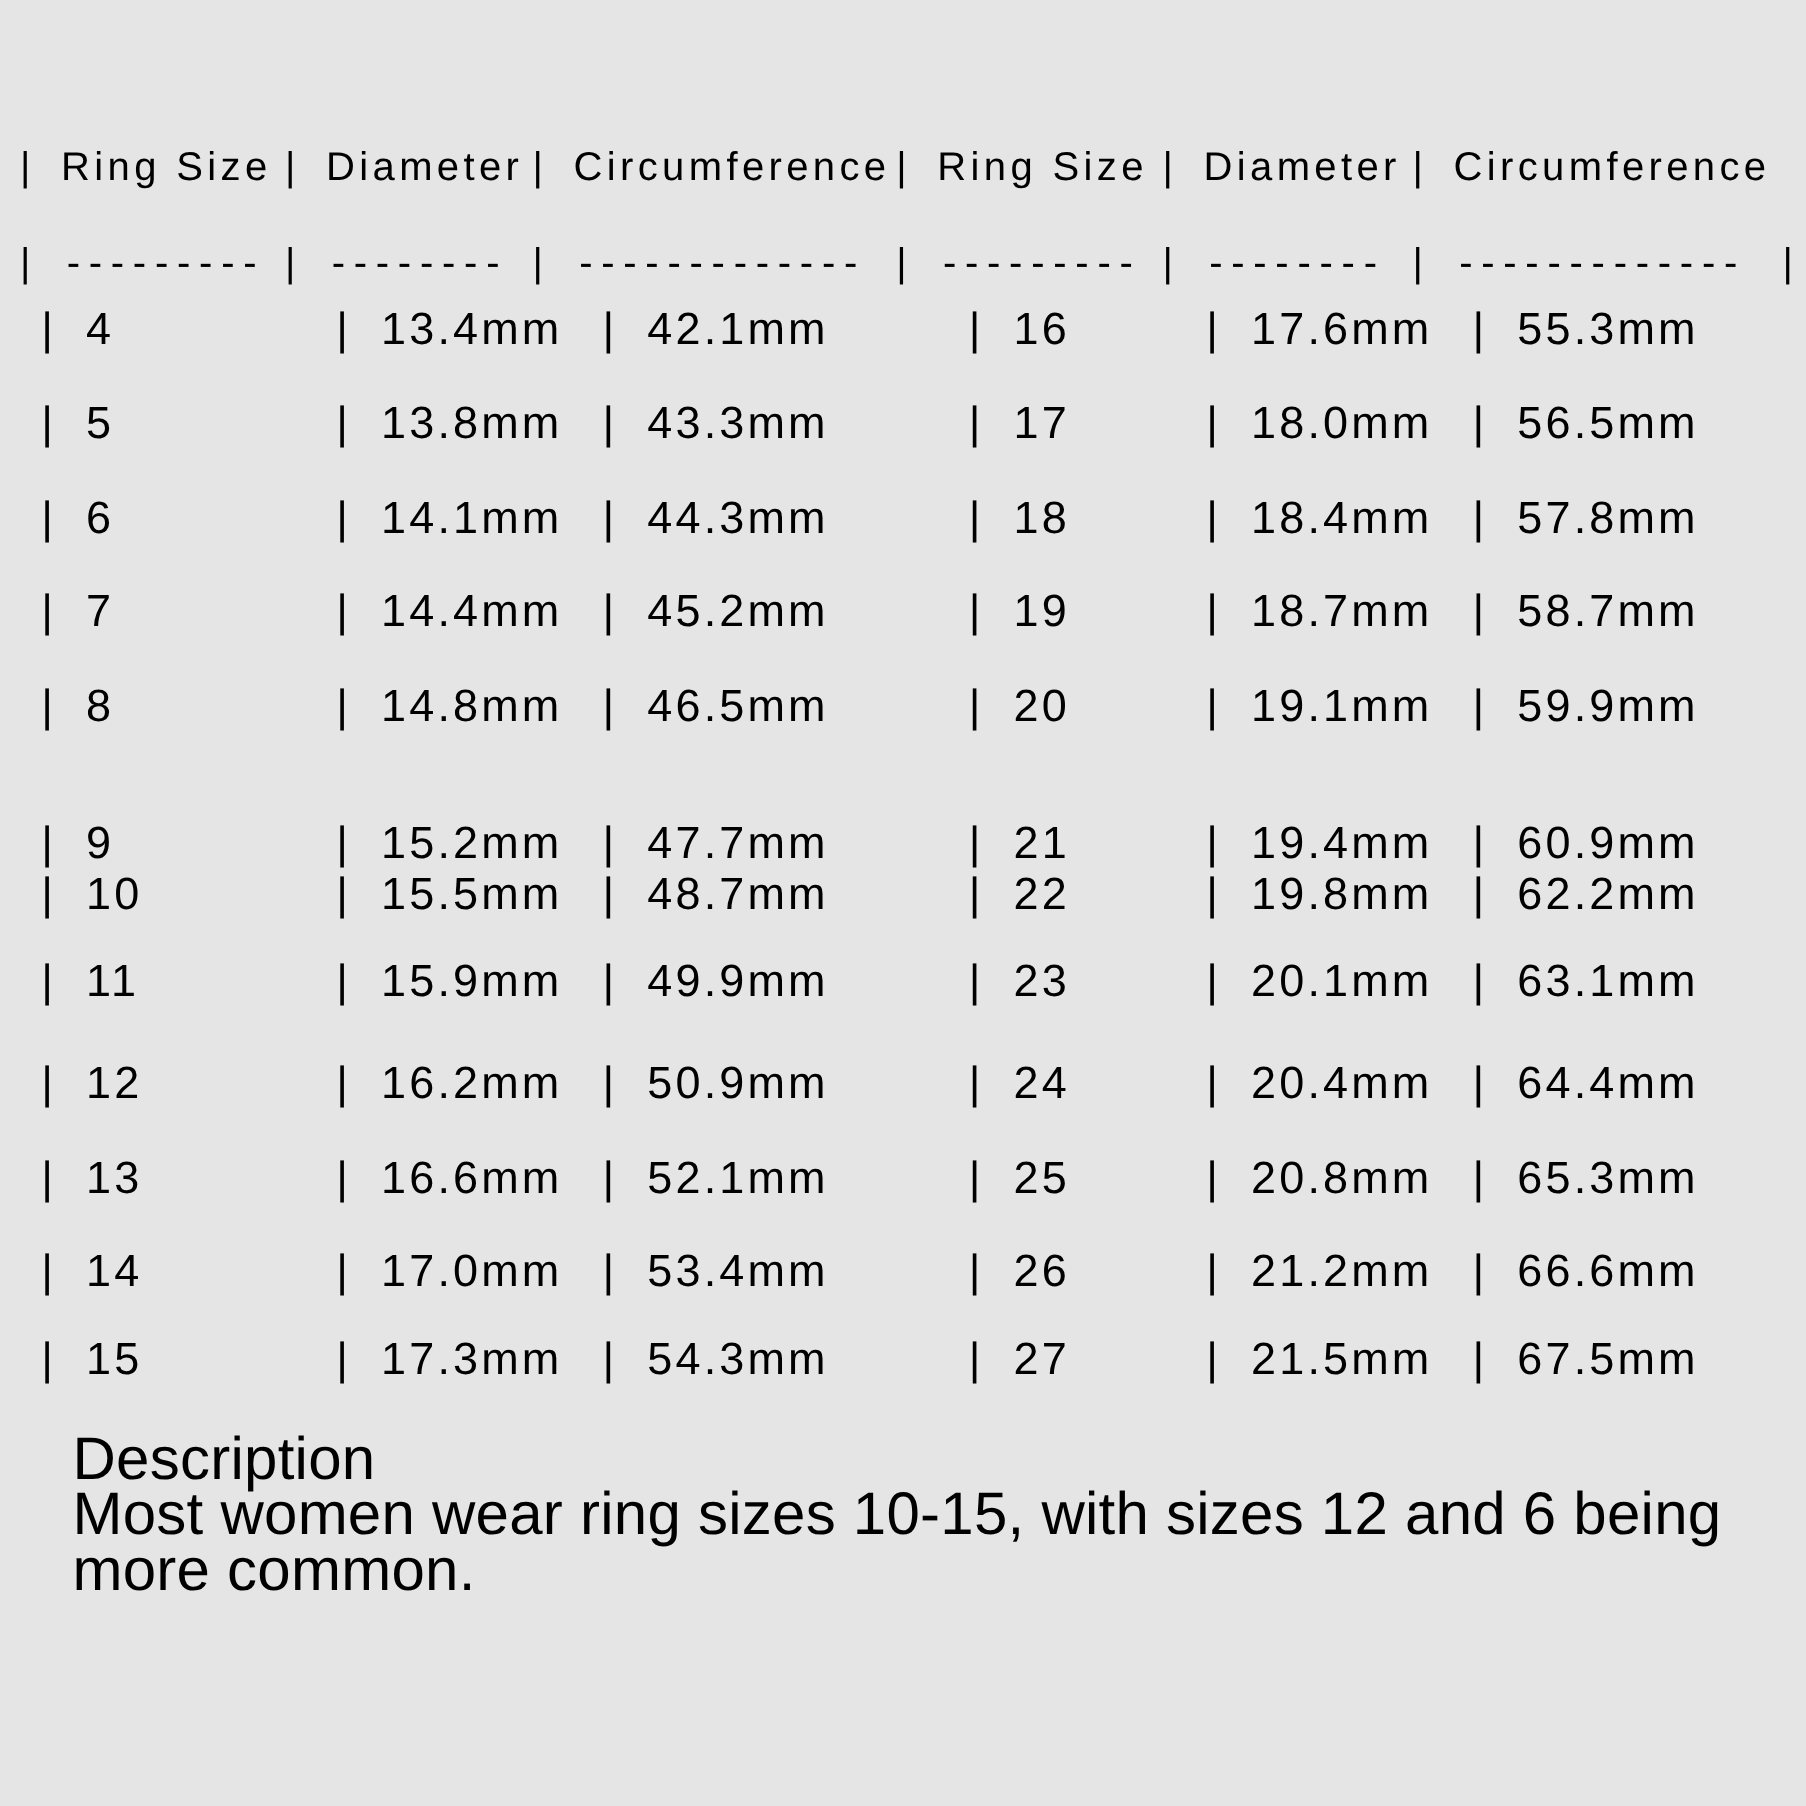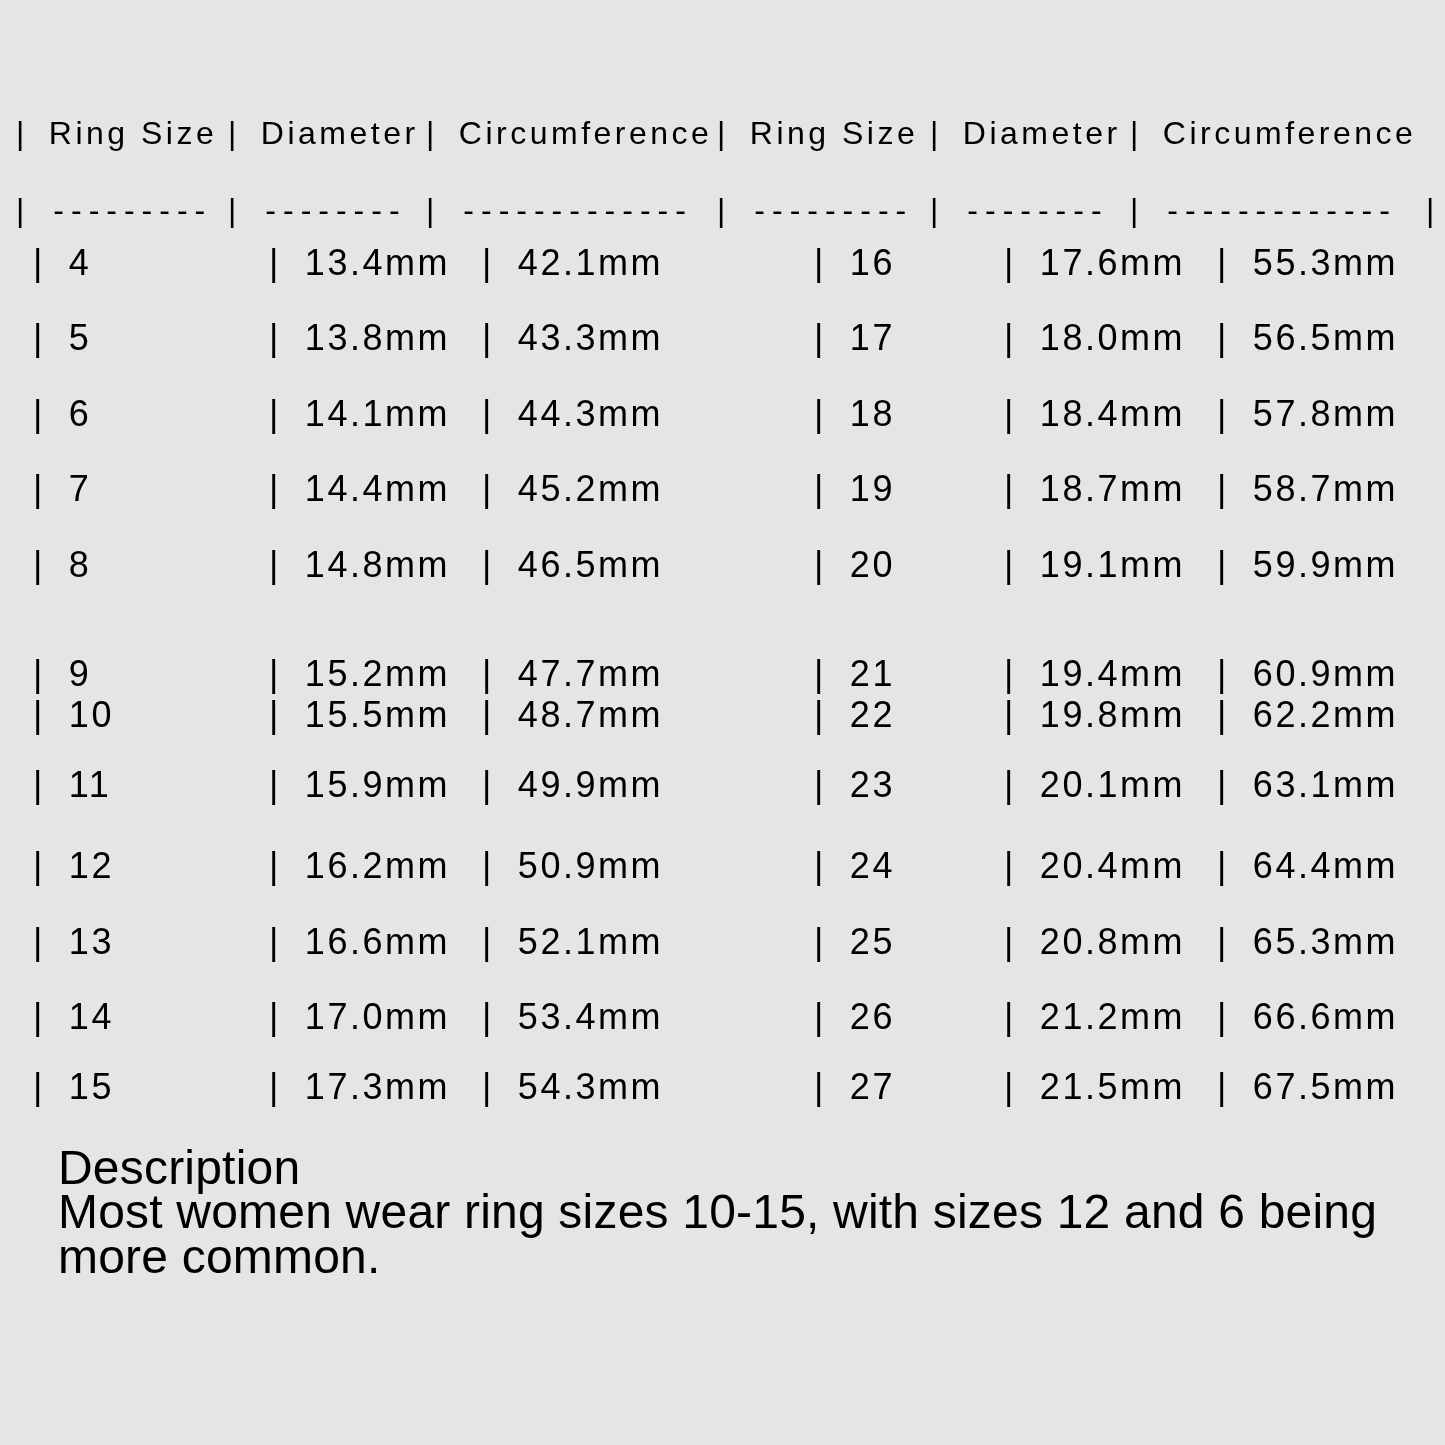--- a/index.html
+++ b/index.html
@@ -57,21 +57,21 @@
   
   .trow {
     left: 33px;
     font-size: 36px;
     letter-spacing: 2.5px;
   }
   .trow .val { margin-left: 24px; }
   .dc1 { width: 194px; }
   .dc2 { width: 213px; margin-left: 42px; }
   .dc3 { width: 293px; }
-  .dc4 { width: 190px; margin-left: 39px; }
+  .dc4 { width: 190px; }
   .dc5 { width: 213px; }
   .dc6 { width: 295px; }
 
   .pipe { display: inline-block; }
 
   
   .description {
     position: absolute;
     left: 58px;
     top: 1146px;

